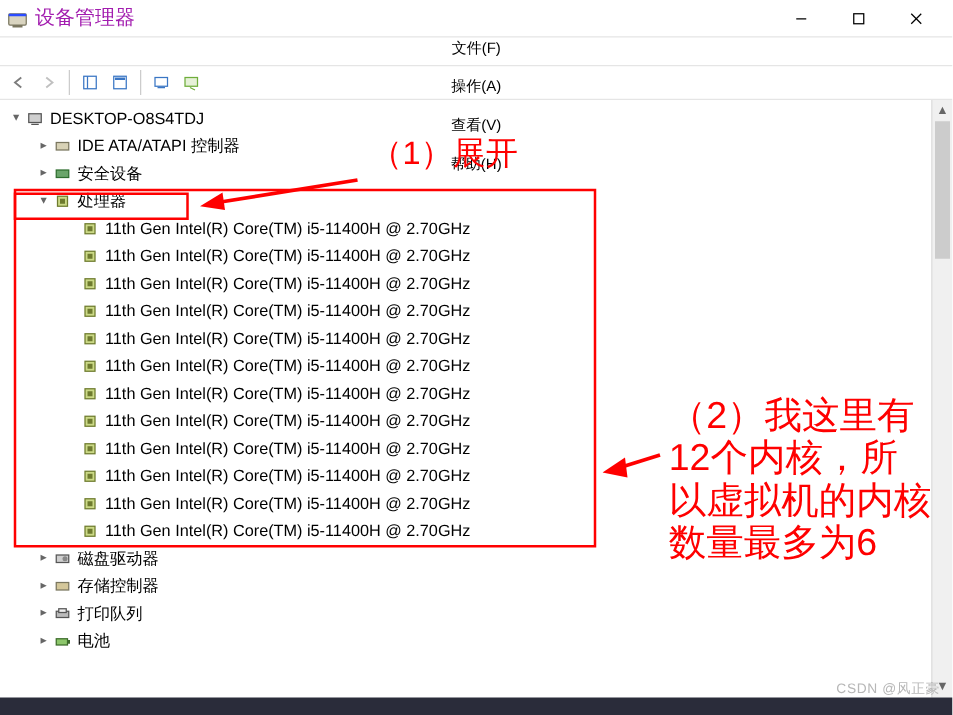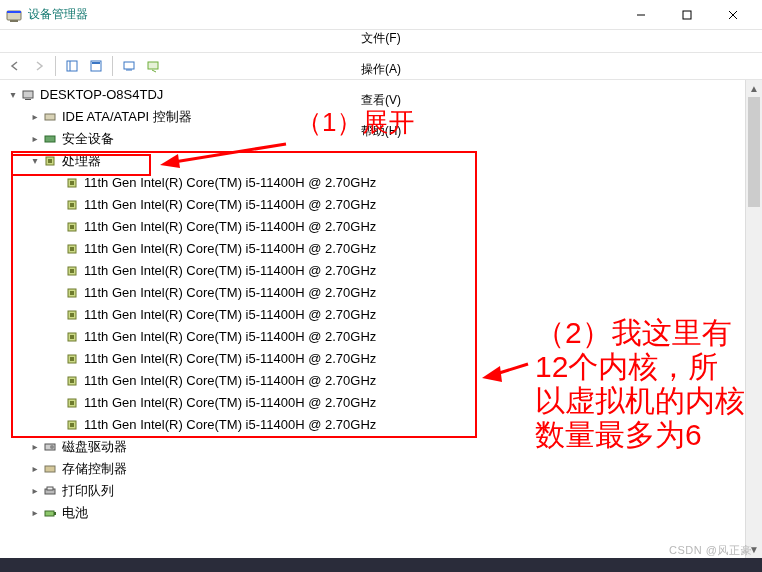--- a/index.html
+++ b/index.html
@@ -1,19 +1,19 @@
 <!DOCTYPE html>
 <html><head>
 <meta charset="utf-8">
 <style>
   * { box-sizing: border-box; margin: 0; padding: 0; font-family: "Microsoft YaHei", "Segoe UI", sans-serif; }
   body { width: 762px; height: 572px; background: #fff; position: relative; overflow: hidden; font-size: 12px; }
   .titlebar { height: 30px; display: flex; align-items: center; padding: 0 6px; border-bottom: 1px solid #e5e5e5; }
   .titlebar .app-icon { width: 16px; height: 16px; margin-right: 6px; }
-  .titlebar .title { flex: 1; font-size: 12px; color: #0f766e; }
+  .titlebar .title { flex: 1; font-size: 16px; color: #a21caf; }
   .win-btn { width: 46px; height: 30px; display: flex; align-items: center; justify-content: center; color: #333; }
   .menubar { height: 22px; display: flex; align-items: center; padding: 0 4px; gap: 14px; font-size: 12px; color: #000; flex-direction: column; }
   .menubar span { cursor: default; }
   .toolbar { height: 28px; display: flex; align-items: center; border-top: 1px solid #e5e5e5; border-bottom: 1px solid #e5e5e5; padding: 0 4px; gap: 2px; }
   .tb-btn { width: 22px; height: 22px; display: flex; align-items: center; justify-content: center; border: 1px solid transparent; }
   .tb-sep { width: 1px; height: 20px; background: #ccc; margin: 0 3px; }
   .content { position: absolute; left: 0; right: 0; top: 80px; bottom: 14px; overflow: hidden; }
   .tree { padding: 4px 0 0 6px; font-size: 13px; color: #000; line-height: 22px; position: relative; }
   .row { display: flex; align-items: center; height: 22px; white-space: nowrap; }
   .caret { width: 14px; text-align: center; color: #666; font-size: 10px; }

